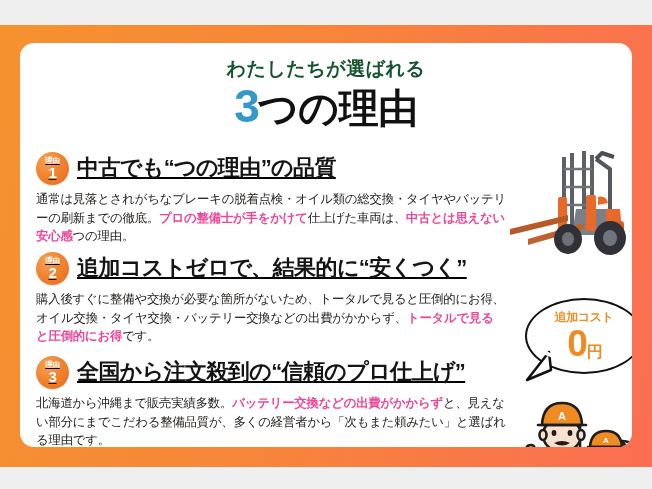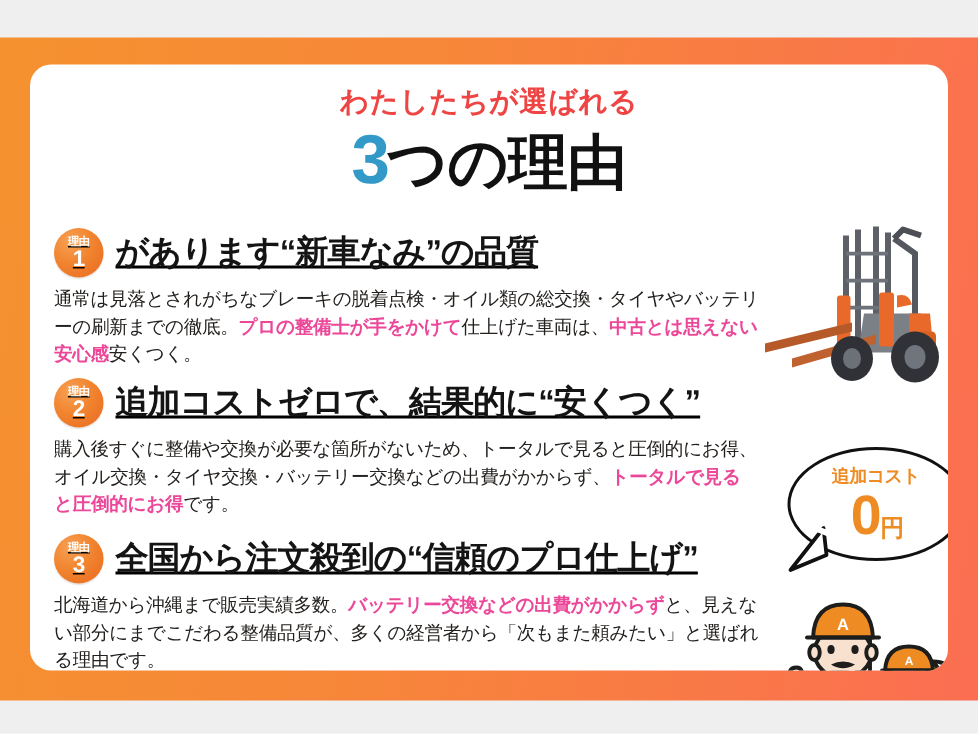--- a/index.html
+++ b/index.html
@@ -39,21 +39,21 @@
   }
 
   
   .hdr {
     text-align: center;
     padding-top: 16px;
   }
   .hdr-kicker {
     font-size: 19px;
     font-weight: 700;
-    color: #ef4444;
+    color: #14532d;
     letter-spacing: .5px;
     line-height: 1.1;
   }
   .hdr-main {
     font-size: 40px;
     font-weight: 800;
     color: #111111;
     line-height: 1.05;
     margin-top: 2px;
     letter-spacing: -.5px;
@@ -197,23 +197,23 @@
         <span class="num3">3</span><span>つの理由</span>
       </div>
     </div>
 
     <div class="reason" id="reason-1">
       <div class="reason-head">
         <div class="badge">
           <span class="badge-label">理由</span>
           <span class="badge-num">1</span>
         </div>
-        <div class="reason-title">があります“新車なみ”の品質</div>
-      </div>
-      <div class="reason-body"><span>通常は見落とされがちなブレーキの脱着点検・オイル類の総交換・タイヤやバッテリーの刷新までの徹底。</span><span class="hl">プロの整備士が手をかけて</span><span>仕上げた車両は、</span><span class="hl">中古とは思えない安心感</span><span>安くつく。</span></div>
+        <div class="reason-title">中古でも“つの理由”の品質</div>
+      </div>
+      <div class="reason-body"><span>通常は見落とされがちなブレーキの脱着点検・オイル類の総交換・タイヤやバッテリーの刷新までの徹底。</span><span class="hl">プロの整備士が手をかけて</span><span>仕上げた車両は、</span><span class="hl">中古とは思えない安心感</span><span>つの理由。</span></div>
     </div>
 
     <div class="reason" id="reason-2">
       <div class="reason-head">
         <div class="badge">
           <span class="badge-label">理由</span>
           <span class="badge-num">2</span>
         </div>
         <div class="reason-title">追加コストゼロで、結果的に“安くつく”</div>
       </div>

